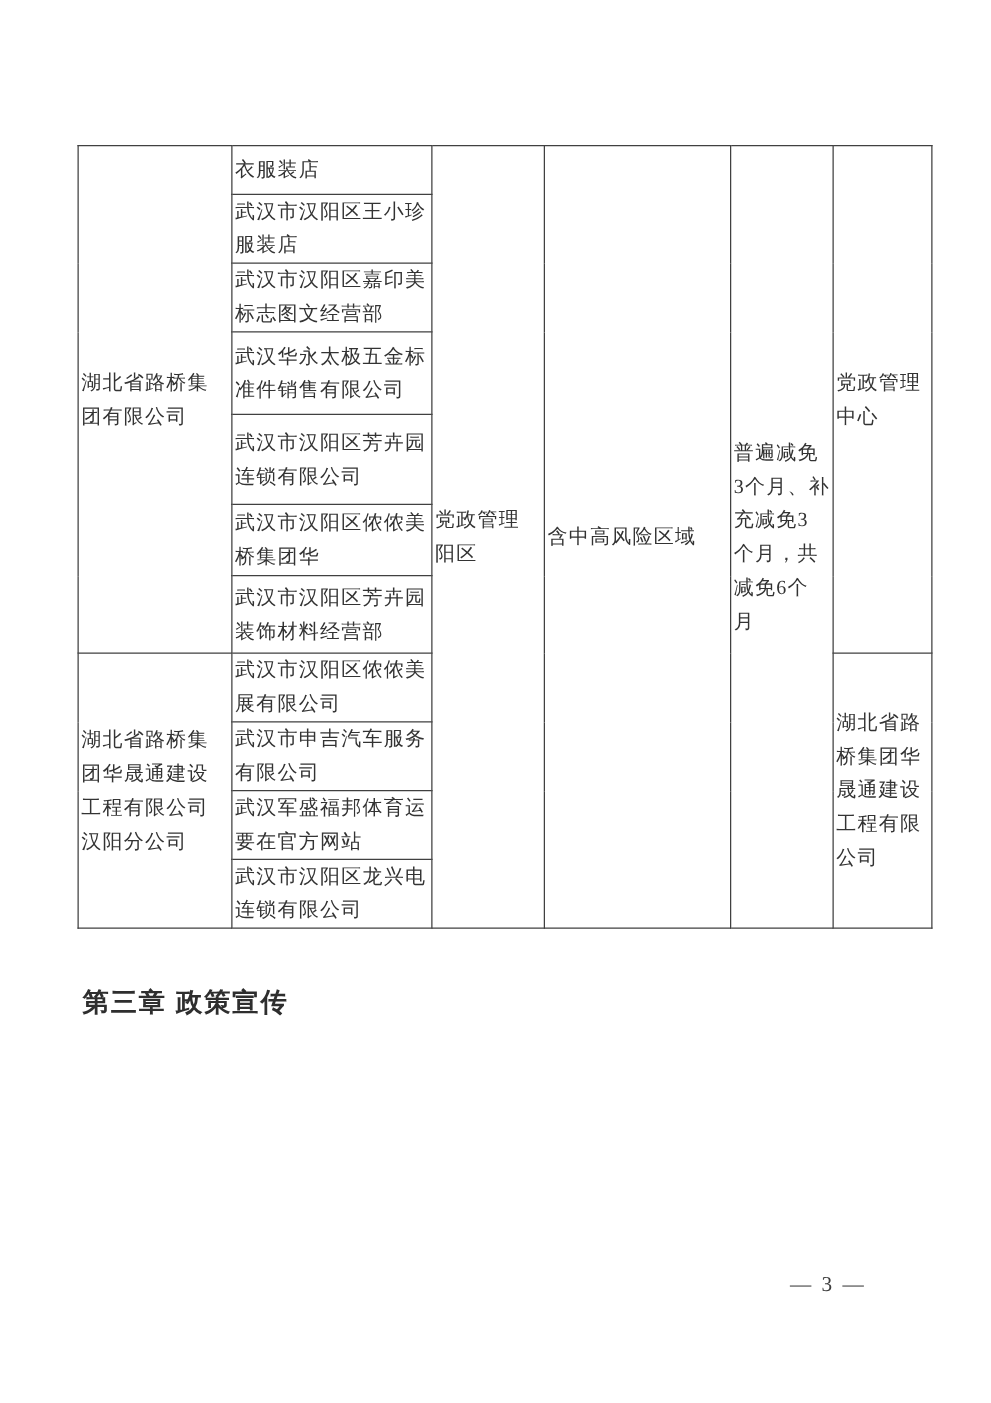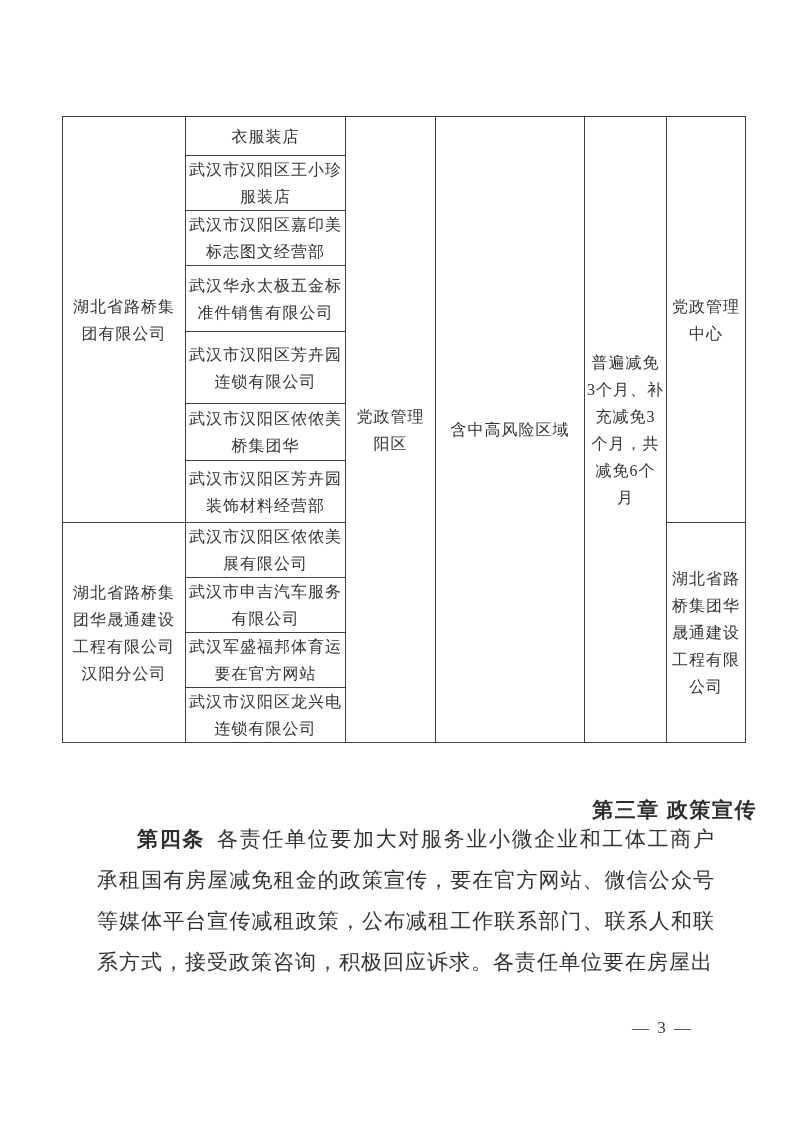--- a/index.html
+++ b/index.html
@@ -14,21 +14,21 @@
 
   
   table.doc-table {
     position:absolute; left:62px; top:116px;
     width:683px;
     border-collapse:collapse;
     table-layout:fixed;
   }
   table.doc-table td {
     border:1.5px solid #404040;
-    text-align:center;
+    text-align:left;
     vertical-align:middle;
     font-size:16px;
     line-height:27px;
     letter-spacing:1px;
     white-space:pre-line;
     padding:0 2px;
     color:#333333;
   }
   tr.r1  { height:39px; }
   tr.r2  { height:54px; }
@@ -47,22 +47,22 @@
   td.district { padding-top:225px; }
   td.risk     { padding-top:222px; }
   td.relief   { padding-top:162px; line-height:26px; }
   td.manager1 { padding-top:222px; }
   td.lessor2  { padding-top:58px; }
   td.manager2 { padding-top:42px; }
 
   
   .chapter-title {
     position:absolute; left:62px; top:784px; width:683px;
-    margin:12px;
-    text-align:right;
+    margin:4px;
+    text-align:left;
     font-size:21px;
     font-weight:bold;
     letter-spacing:1.5px;
     color:#2e2e2e;
     font-family:"Liberation Sans","DejaVu Sans",sans-serif;
   }
 
   
   .article {
     position:absolute; left:97px; top:818px; width:618px;
@@ -167,17 +167,16 @@
       </tr>
       <tr class="r11">
         <td>武汉市汉阳区龙兴电
 连锁有限公司</td>
       </tr>
     </tbody>
   </table>
 
   <h2 class="chapter-title">第三章 政策宣传</h2>
 
-  <p class="article"><span class="article-label">第四条</span><span>各责任单位要加大对服务业小微企业和工体工商户承租国有房屋减免租金的政策宣传，要在官方网站、微信公众号等媒体平台宣传减租政策，公布减租工作联系部门、联系人和联系方式，接受政策咨询，积极回应诉求。各责任单位要在房屋出</span></p>
 
   <div class="page-number">— 3 —</div>
 
 </div>
 
 </body></html>

